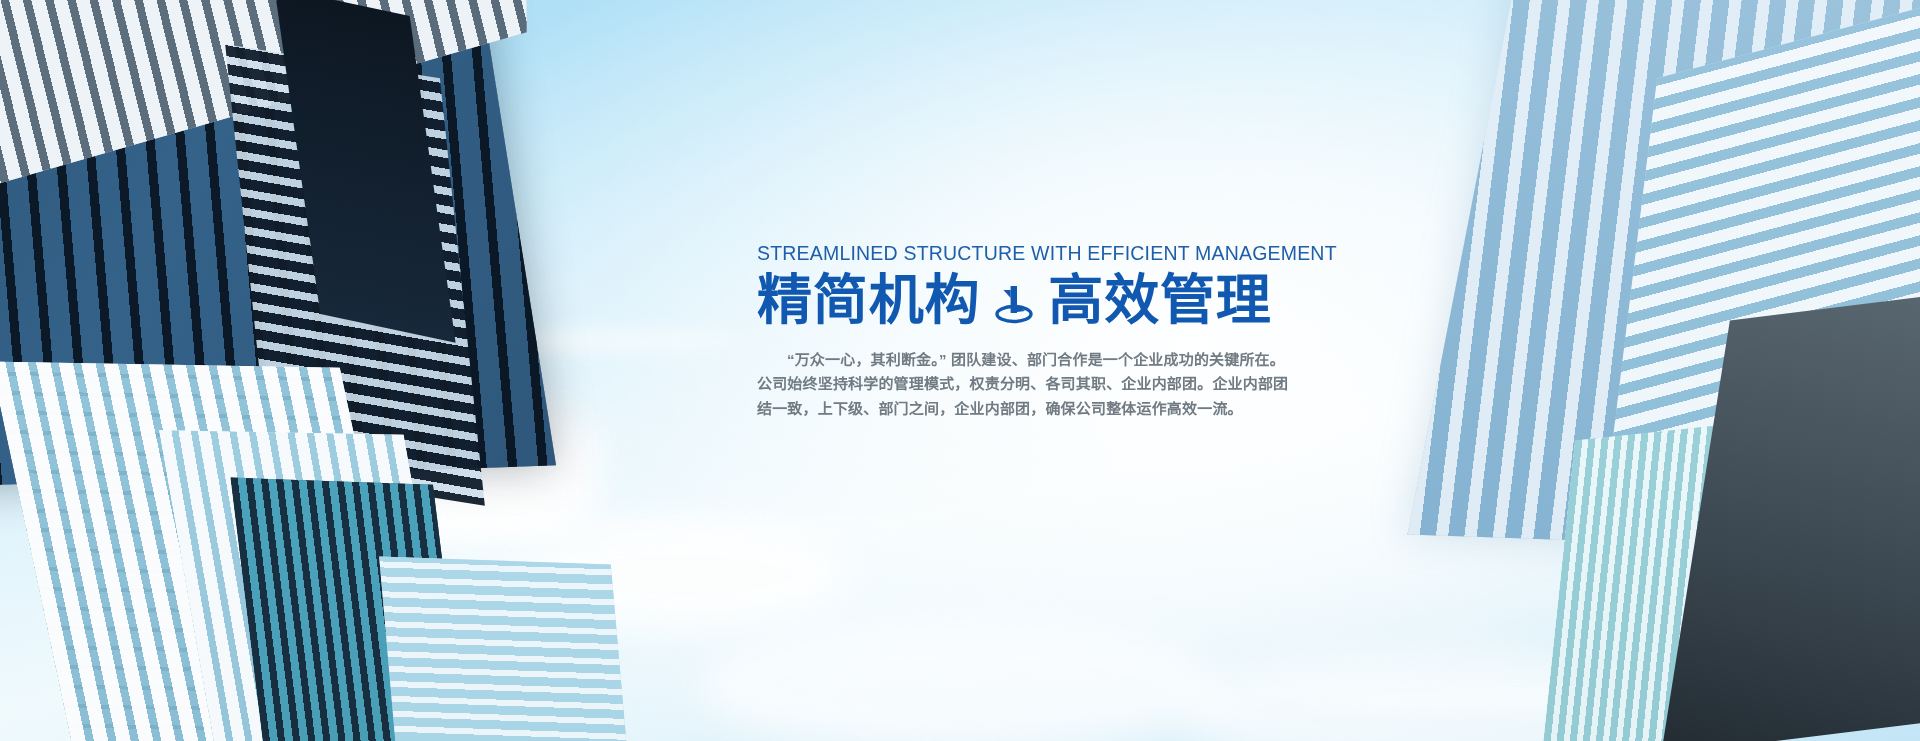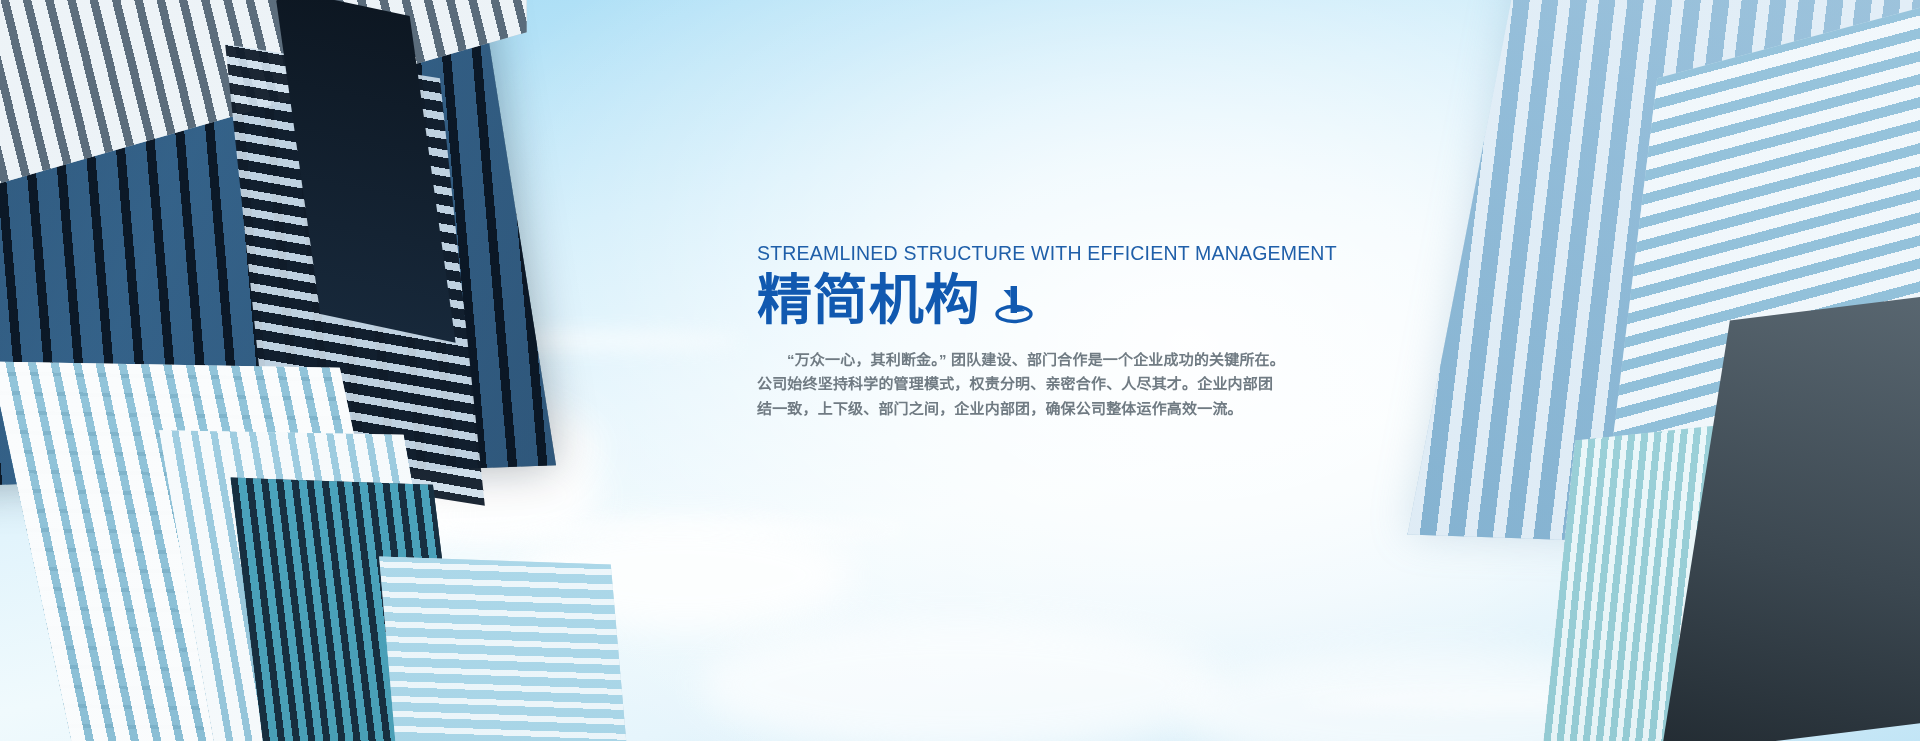--- a/index.html
+++ b/index.html
@@ -341,22 +341,23 @@
 
       <span class="mark">
         <svg width="50" height="50" viewBox="0 0 50 50" aria-hidden="true">
           <ellipse cx="25" cy="35" rx="17" ry="7.5" fill="none" stroke="#1159b0" stroke-width="3.4"></ellipse>
           <rect x="21.6" y="7" width="6.4" height="27" fill="#1159b0"></rect>
           <path d="M14.5 11 L21.6 11 L21.6 19 Z" fill="#1159b0"></path>
           <path d="M28 26 L36 32 L28 33 Z" fill="#1159b0"></path>
         </svg>
       </span>
 
+      <span>高效管理</span>
     </h1>
 
     <div class="body-copy">
       <p>“万众一心，其利断金。” 团队建设、部门合作是一个企业成功的关键所在。</p>
-      <p>公司始终坚持科学的管理模式，权责分明、亲密合作、人尽其才。企业内部团</p>
+      <p>公司始终坚持科学的管理模式，权责分明、各司其职、企业内部团。企业内部团</p>
       <p>结一致，上下级、部门之间，企业内部团，确保公司整体运作高效一流。</p>
     </div>
 
   </div>
 </div>
 
 </body></html>

